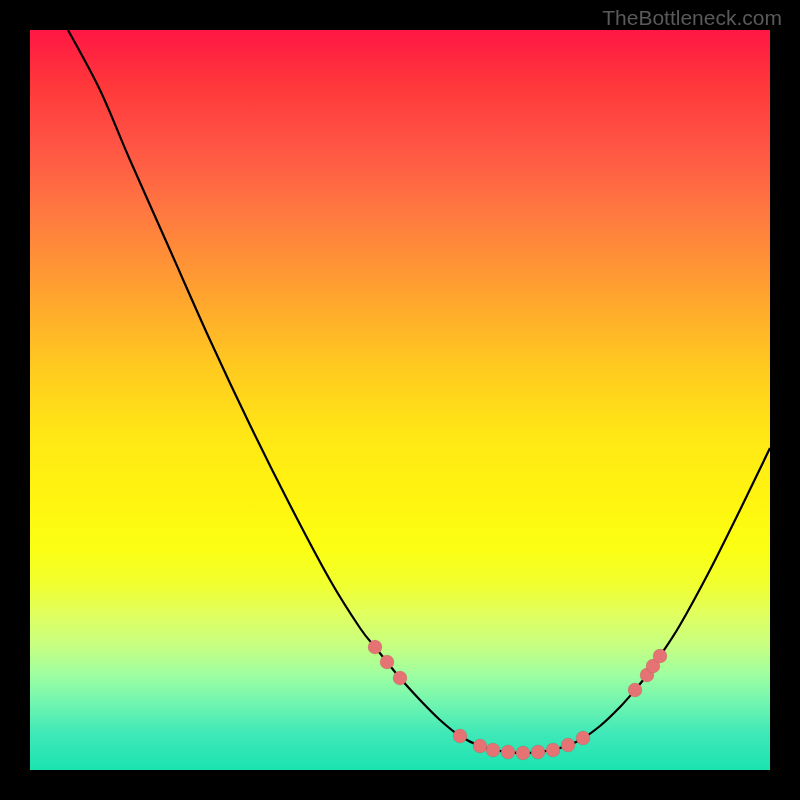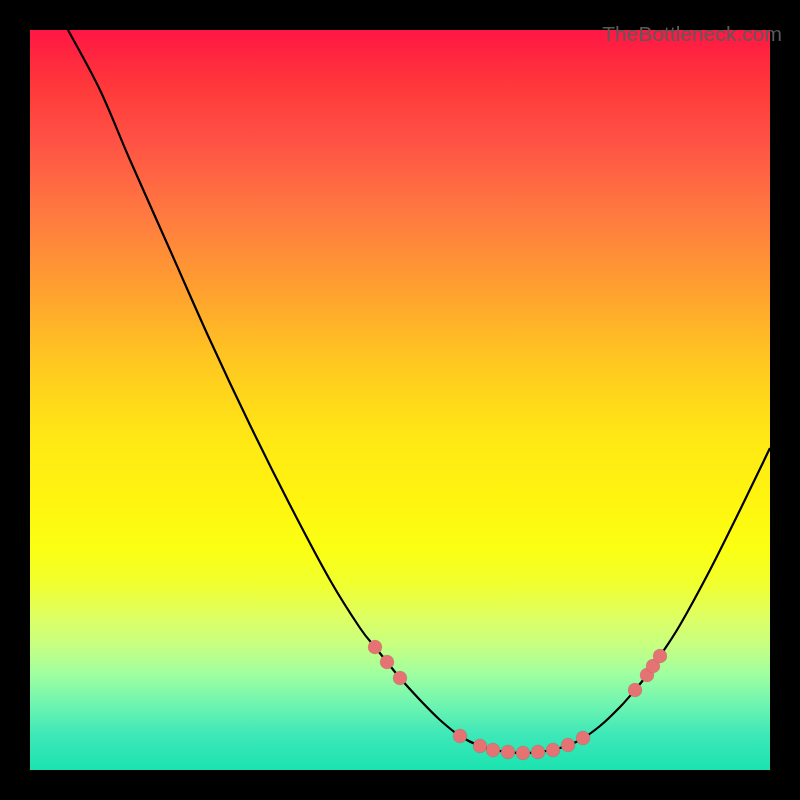--- a/index.html
+++ b/index.html
@@ -11,21 +11,20 @@
     font-family: Arial, sans-serif;
   }
   .watermark {
     position: absolute;
     top: 6px;
     right: 18px;
     color: #5a5a5a;
     font-size: 21px;
     font-weight: 500;
     z-index: 10;
-    margin-top: 16px;
   }
   .plot-area {
     position: absolute;
     top: 30px;
     left: 30px;
     width: 740px;
     height: 740px;
     background: linear-gradient(to bottom,
       #ff1744 0%,
       #ff3a3a 8%,

